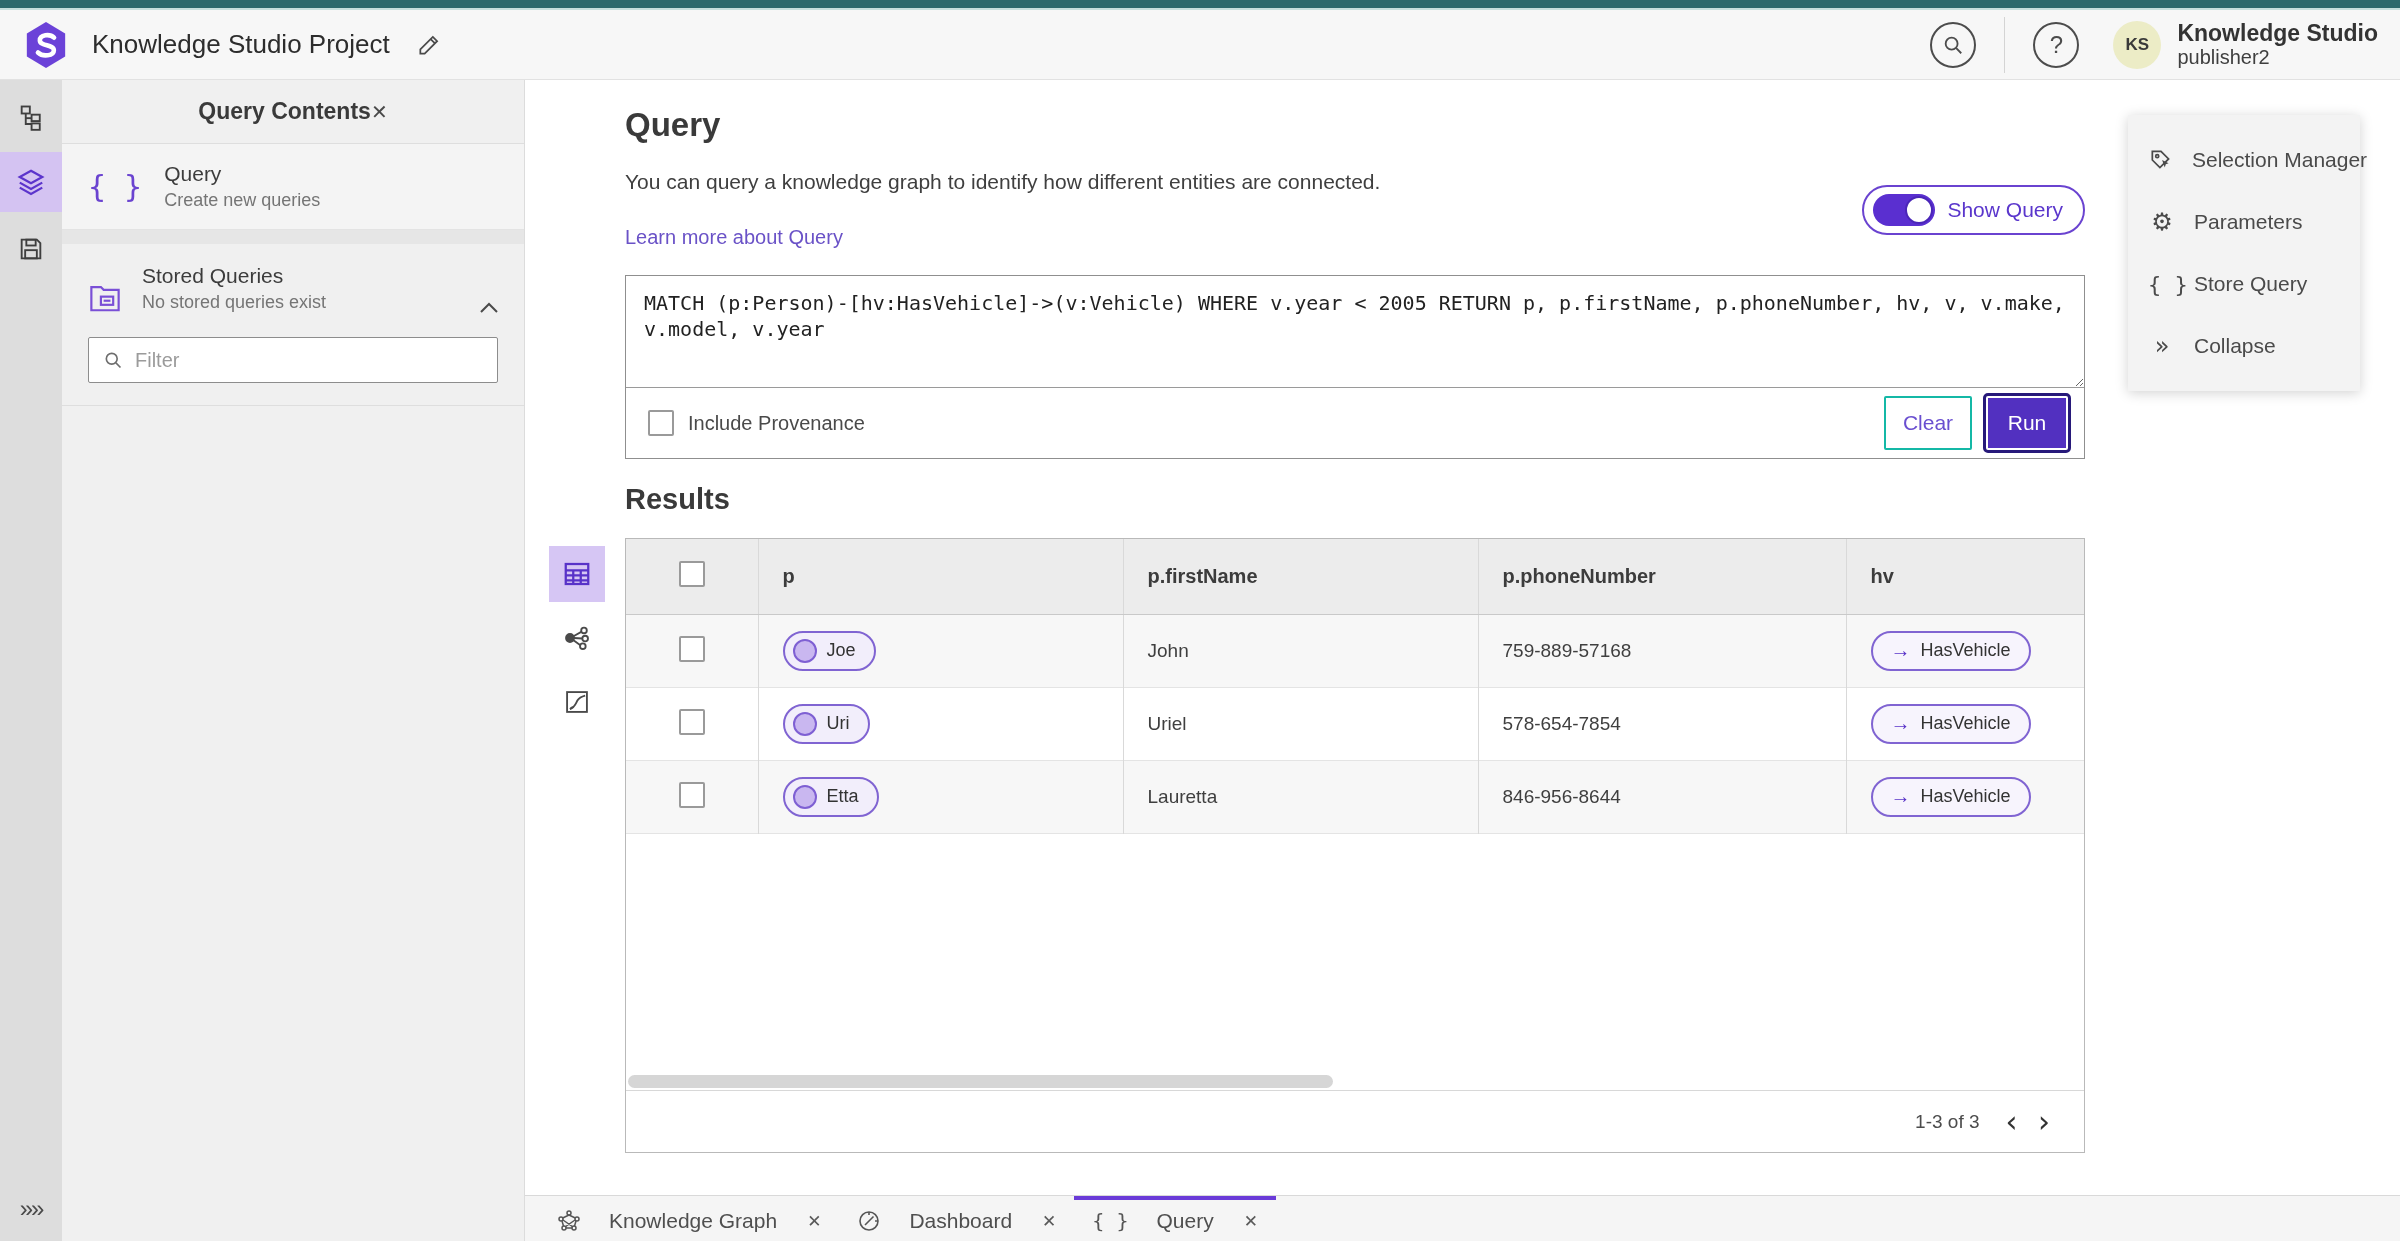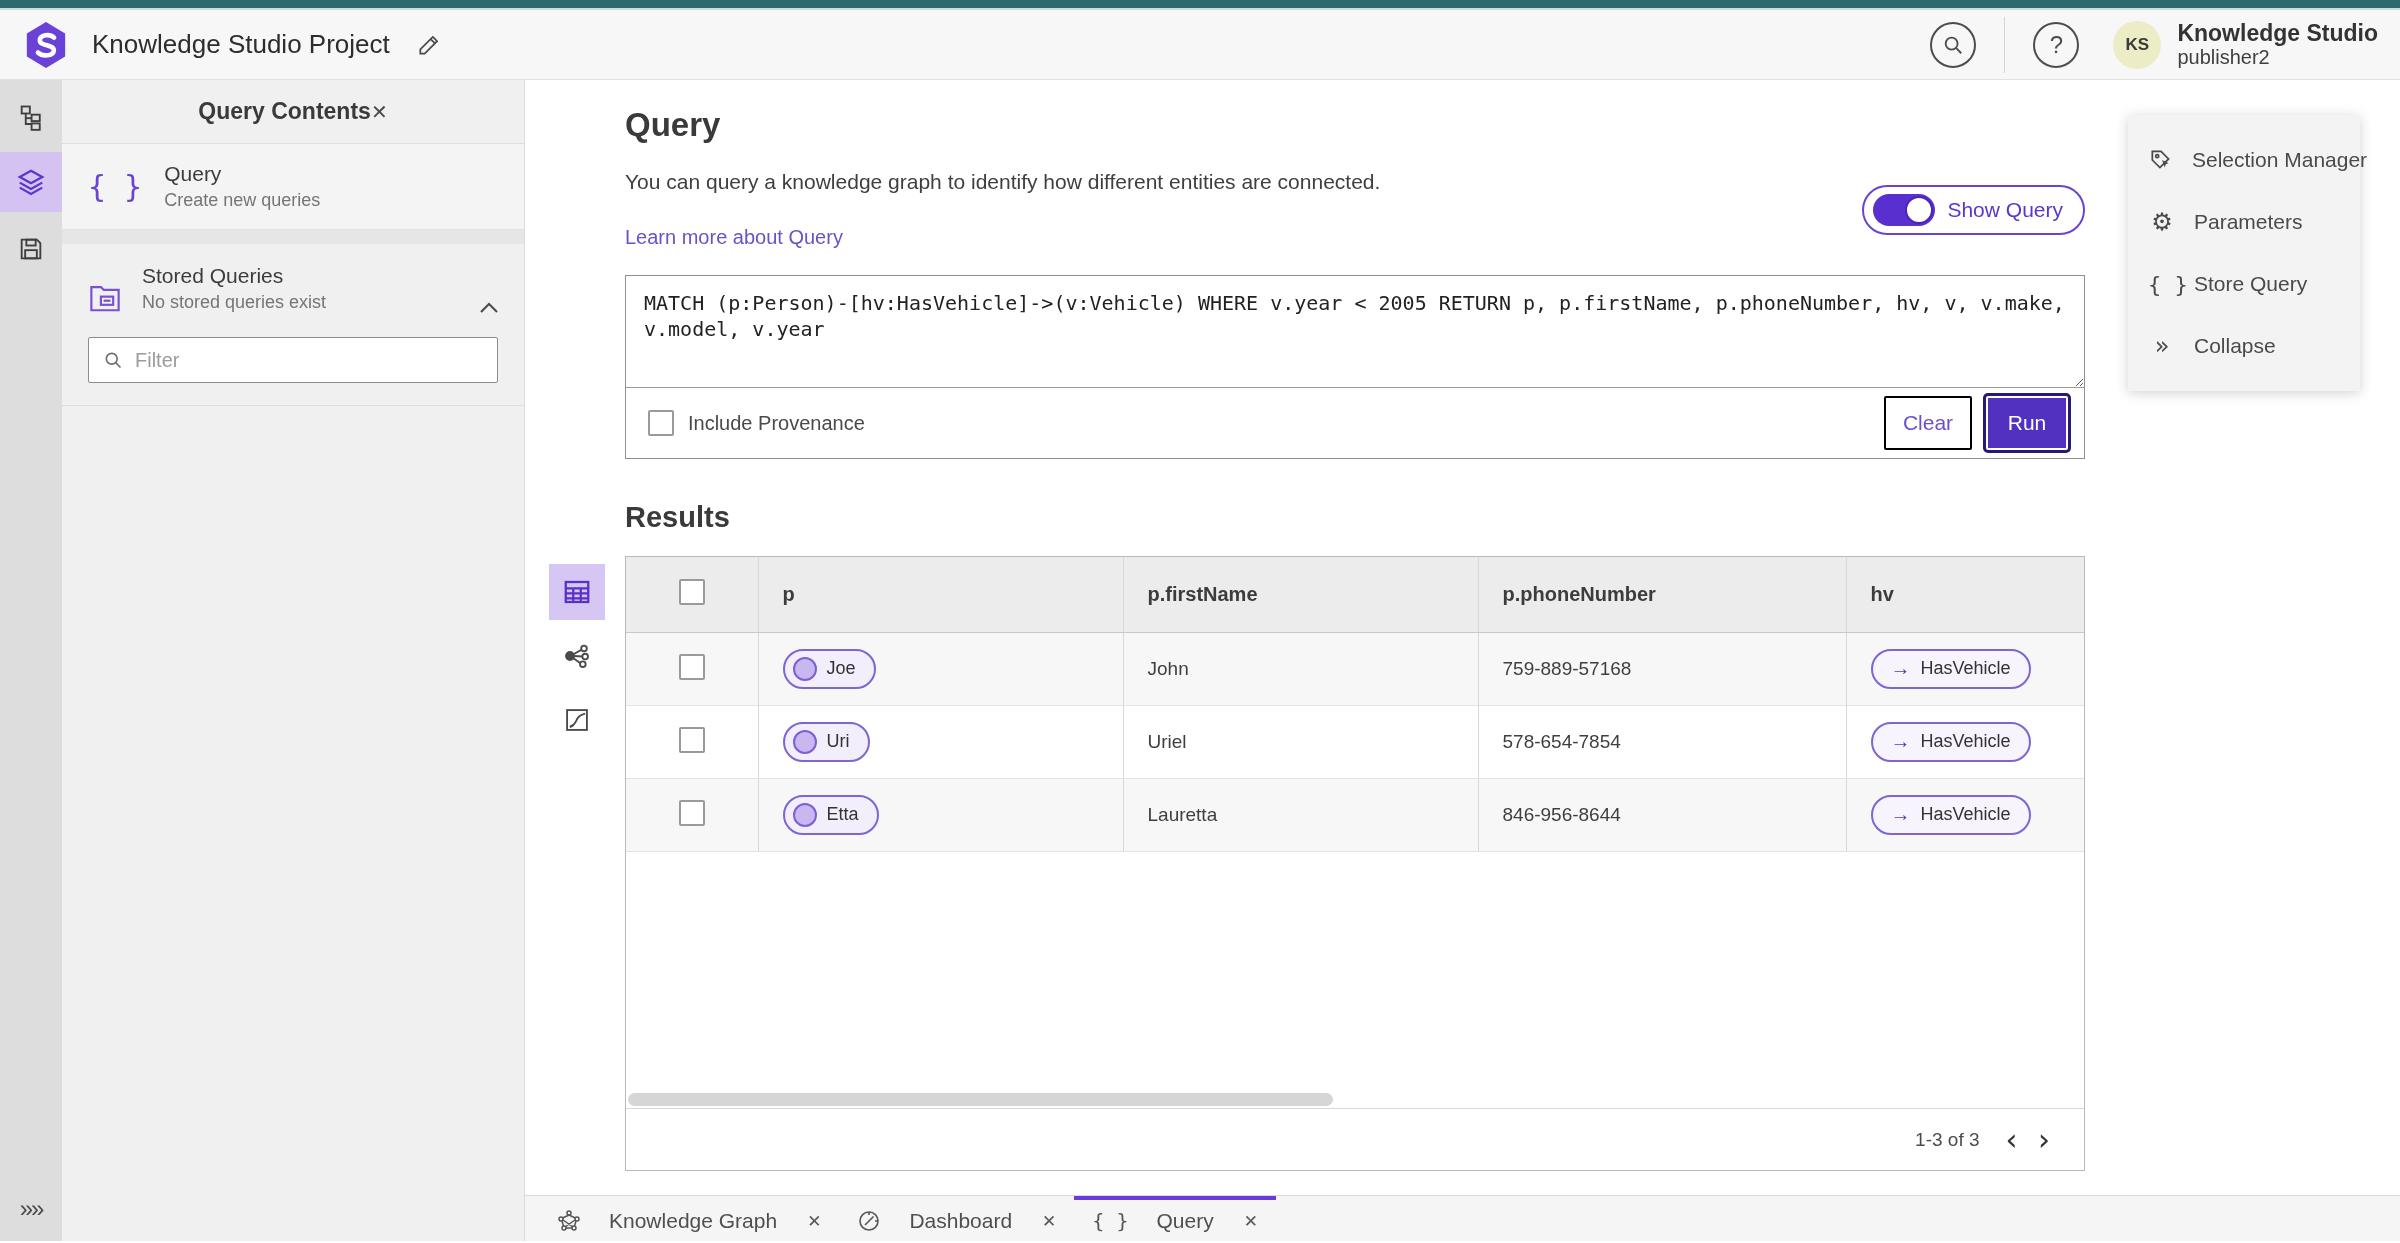--- a/index.html
+++ b/index.html
@@ -61,24 +61,24 @@
   .toggle-track { width: 62px; height: 32px; border-radius: 16px; background: #5a2fd0; position: relative; }
   .toggle-knob { position: absolute; right: 2px; top: 2px; width: 28px; height: 28px; border-radius: 50%; background: #fff; border: 2px solid #4a26b8; }
   .toggle-label { font-size: 21px; color: #5a36cc; }
 
   .query-box { width: 1460px; border: 1px solid #8f8f8f; margin-top: 26px; background: #fff; }
   .query-box textarea { display: block; width: 100%; height: 112px; border: none; border-bottom: 1px solid #9a9a9a; resize: vertical; outline: none; padding: 14px 18px; font-family: "DejaVu Sans Mono", monospace; font-size: 20px; line-height: 1.3; color: #222; }
   .query-foot { height: 70px; display: flex; align-items: center; padding: 0 12px 0 22px; }
   .cb { width: 26px; height: 26px; border: 2px solid #9a9a9a; background: #fff; border-radius: 2px; display: inline-block; flex: none; }
   .prov-label { font-size: 20px; color: #4a4a4a; margin-left: 14px; }
   .foot-btns { margin-left: auto; display: flex; align-items: center; gap: 14px; }
-  .btn-clear { min-width: 88px; height: 54px; background: #fff; border: 2px solid #000000; color: #6a4fd0; font-size: 21px; border-radius: 2px; cursor: pointer; font-family: "Liberation Sans", sans-serif; }
+  .btn-clear { min-width: 88px; height: 54px; background: #fff; border: 2px solid #14b8a6; color: #6a4fd0; font-size: 21px; border-radius: 2px; cursor: pointer; font-family: "Liberation Sans", sans-serif; }
   .btn-run { min-width: 82px; height: 54px; background: #5230c0; border: 2px solid #fff; outline: 3px solid #27197a; color: #fff; font-size: 21px; border-radius: 2px; cursor: pointer; margin-right: 4px; font-family: "Liberation Sans", sans-serif; }
 
-  .r-title { font-size: 29px; font-weight: 700; color: #3a3a3a; margin-top: 42px; }
+  .r-title { font-size: 29px; font-weight: 700; color: #3a3a3a; margin-top: 24px; }
 
   .results-wrap { position: relative; margin-top: 22px; width: 1460px; }
   .view-toolbar { position: absolute; left: -76px; top: 8px; display: flex; flex-direction: column; gap: 8px; }
   .view-btn { width: 56px; height: 56px; display: flex; align-items: center; justify-content: center; cursor: pointer; background: transparent; border: none; }
   .view-btn.selected { background: #d6c6f4; }
 
   .results-card { width: 1460px; height: 615px; border: 1px solid #b9b9b9; display: flex; flex-direction: column; background: #fff; overflow: hidden; }
   table.rt { border-collapse: collapse; table-layout: fixed; width: 1640px; }
   table.rt th, table.rt td { border-right: 1px solid #d9d9d9; text-align: left; vertical-align: middle; padding: 0 0 0 24px; }
   table.rt th:last-child, table.rt td:last-child { border-right: none; }

